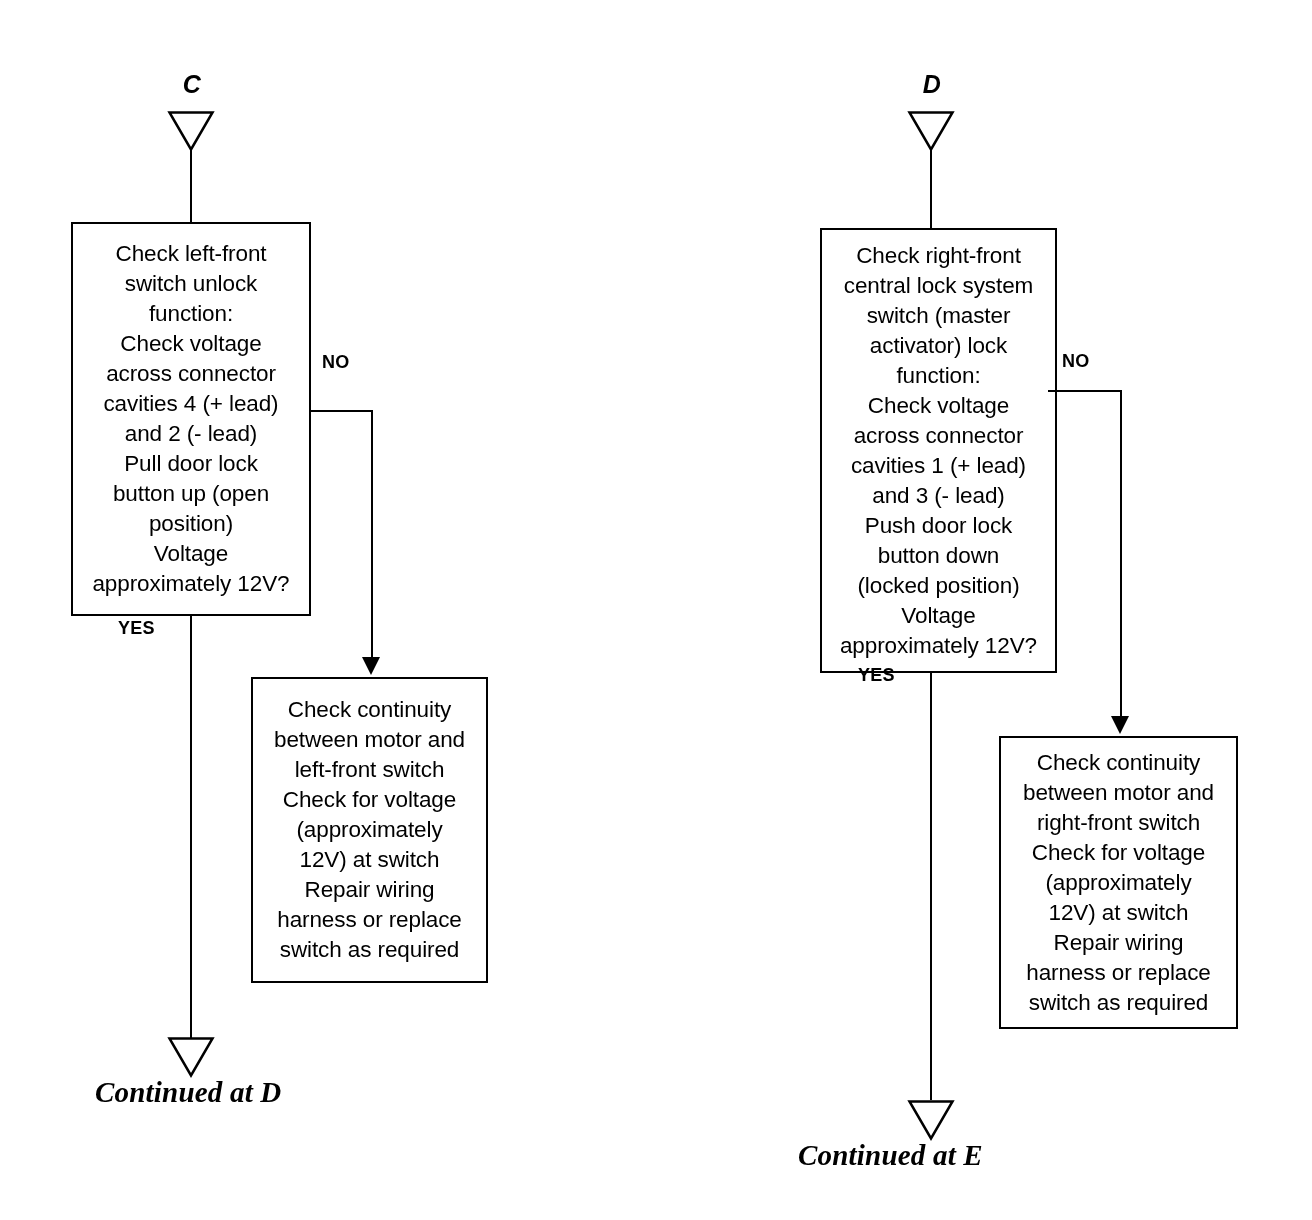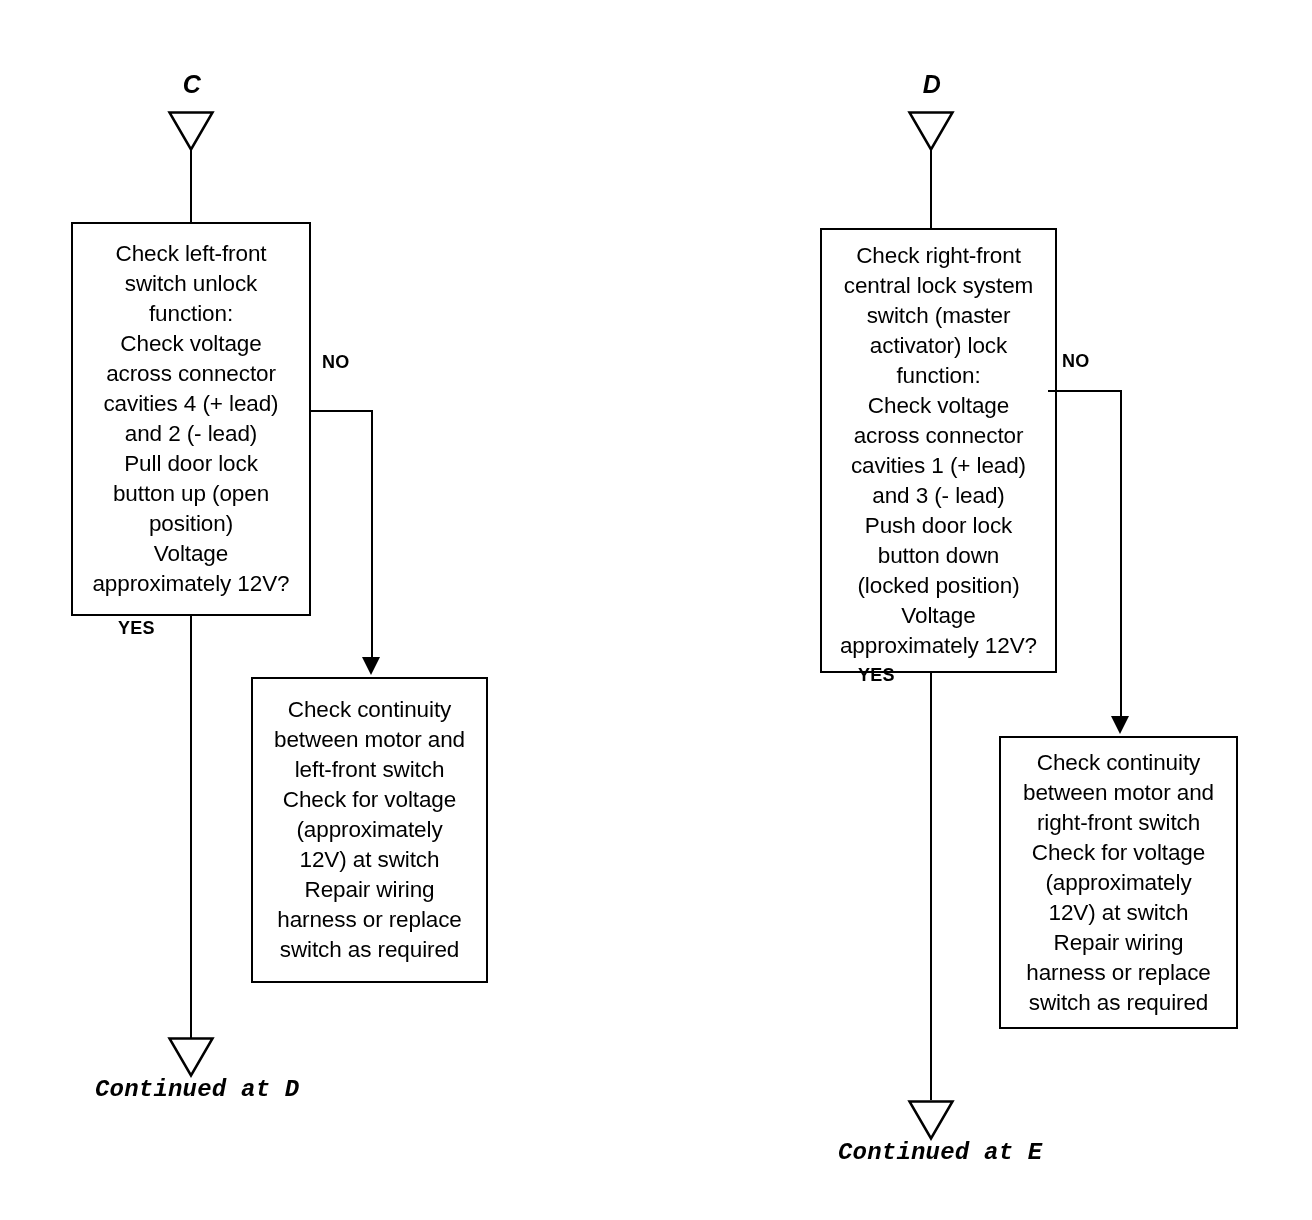--- a/index.html
+++ b/index.html
@@ -49,29 +49,29 @@
     font-style: italic;
     font-family: "Liberation Sans", sans-serif;
     text-align: center;
     letter-spacing: 0.5px;
   }
   #letter-c { left: 170px; top: 70px;  width: 44px; }
   #letter-d { left: 910px; top: 70px;  width: 44px; }
 
   .conn-caption {
     position: absolute;
-    font-size: 24px;
+    font-size: 29px;
     font-weight: bold;
     font-style: italic;
-    font-family: Liberation Mono, monospace;
+    font-family: Liberation Serif, serif;
     white-space: nowrap;
     letter-spacing: 0.2px;
   }
   #caption-continued-d { left: 95px;  top: 1076px; }
-  #caption-continued-e { left: 838px; top: 1139px; }
+  #caption-continued-e { left: 798px; top: 1139px; }
 
   
   .branch-label {
     position: absolute;
     font-size: 18px;
     font-weight: bold;
     font-family: "Liberation Sans", sans-serif;
     letter-spacing: 0.3px;
     white-space: nowrap;
   }

